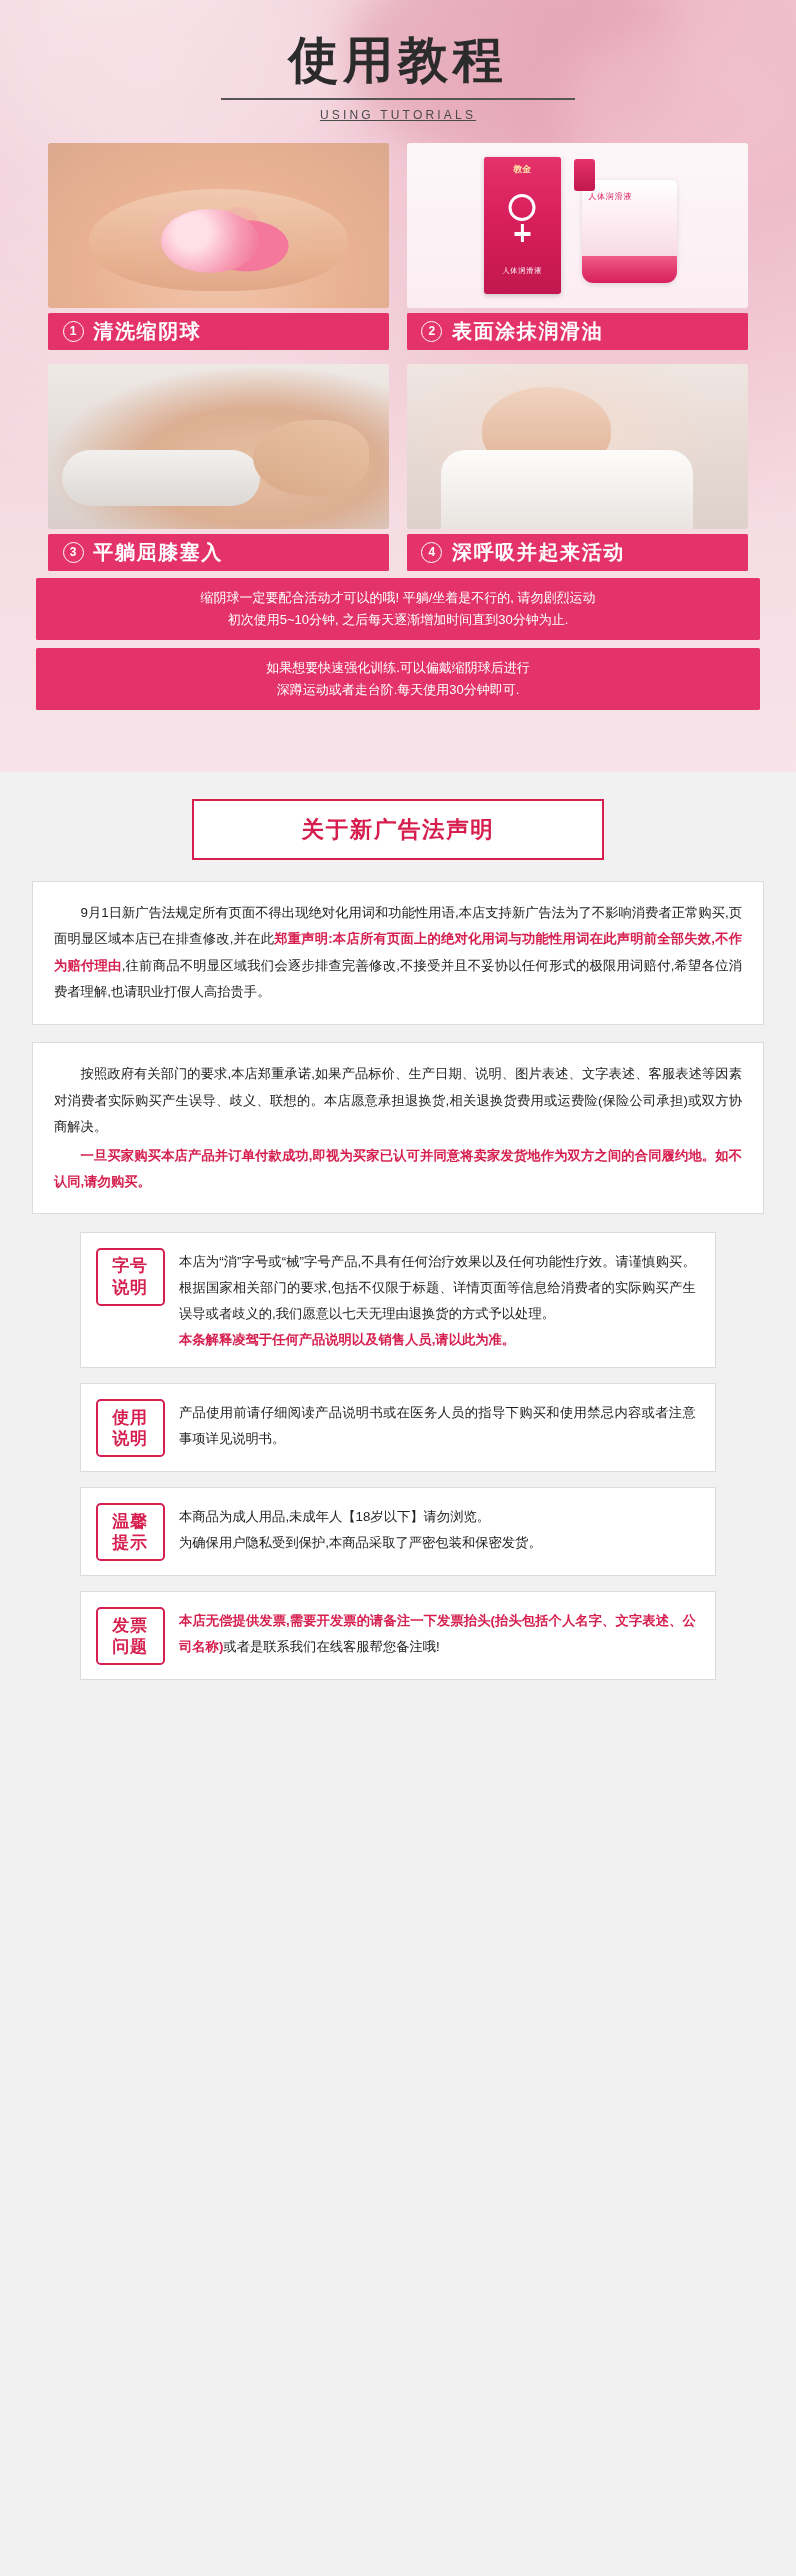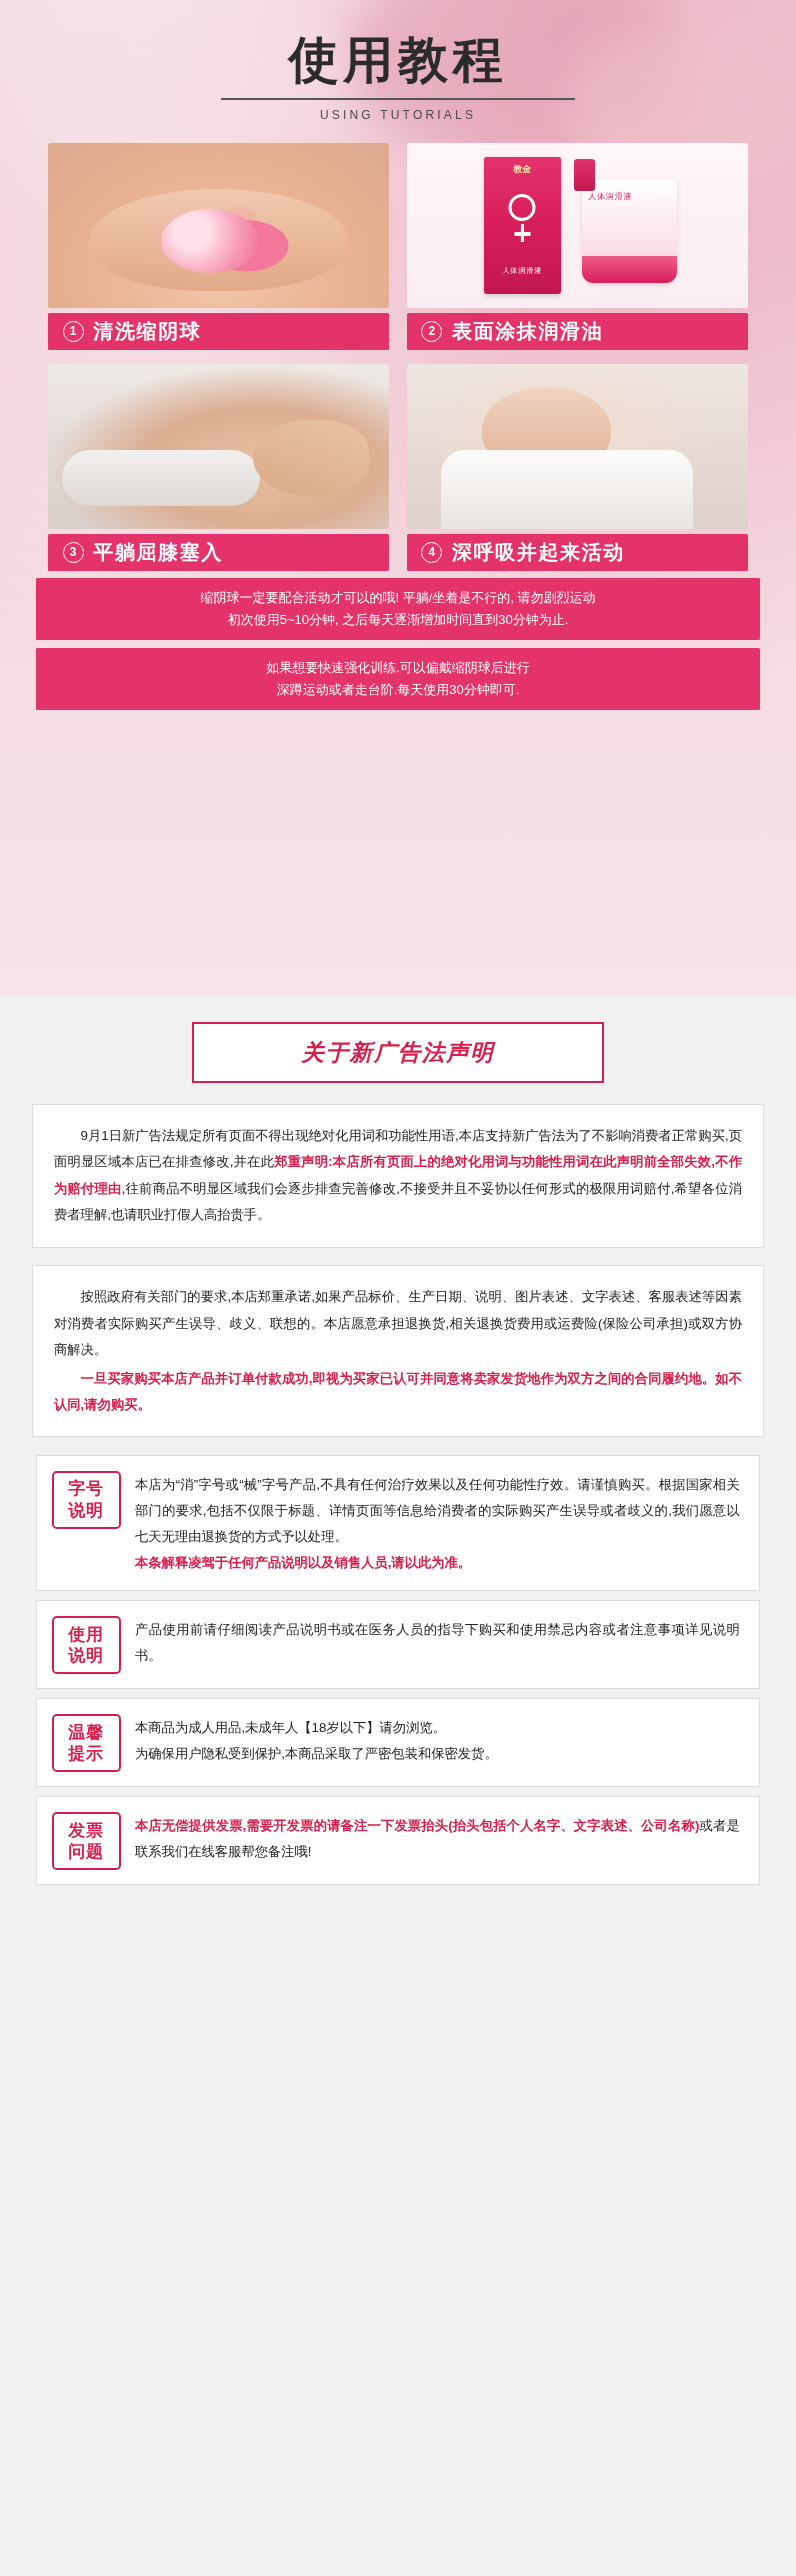--- a/index.html
+++ b/index.html
@@ -13,21 +13,21 @@
     width: 796px;
     min-height: 2576px;
     position: relative;
     background: #f1f1f1;
   }
 
   
   .hero {
     position: relative;
     width: 796px;
-    height: 995px;
+    height: 772px;
     background:
       radial-gradient(ellipse at 18% 8%, rgba(255,255,255,0.55) 0%, rgba(255,255,255,0) 45%),
       radial-gradient(ellipse at 78% 4%, rgba(236,166,186,0.55) 0%, rgba(236,166,186,0) 50%),
       linear-gradient(180deg, #f0ccd6 0%, #eec3d0 22%, #f3d3dc 48%, #f6dde4 70%, #f7e3e9 100%);
     overflow: hidden;
   }
   .hero-blob {
     position: absolute;
     border-radius: 50%;
     filter: blur(21px);
@@ -55,20 +55,21 @@
     width: 354px;
     height: 1.6px;
     background: #555;
     margin: 11.3px auto 8px;
   }
   .sub-title {
     font-size: 12px;
     letter-spacing: 3.2px;
     color: #4a4a4a;
     margin: 0;
+    text-decoration: underline;
   }
 
   
   .grid {
     position: relative;
     width: 724px;
     margin: 21px auto 0;
     display: grid;
     grid-template-columns: 341px 341px;
     grid-gap: 14.5px 17.7px;
@@ -230,41 +231,40 @@
     text-align: center;
     padding: 13px 0;
     background: #fff;
   }
   .sec-head h2 {
     margin: 0;
     font-size: 22.5px;
     letter-spacing: 1.6px;
     color: #d61f4e;
     font-weight: 700;
-    font-style: italic;
   }
   .panel {
     width: 732px;
     margin: 0 auto 17.7px;
     background: #fff;
     border: 0.8px solid #dcdcdc;
     padding: 17.7px 21px;
     font-size: 13.3px;
     line-height: 2.0;
     color: #222;
     text-align: justify;
   }
   .panel p { margin: 0; text-indent: 2em; }
   .panel p + p { margin-top: 1.6px; }
   .red { color: #d61f4e; font-weight: 700; }
 
   
   .bpanel {
-    width: 724px;
-    margin: 0 auto 9px;
+    width: 636px;
+    margin: 0 auto 15px;
     background: #fff;
     border: 0.8px solid #dcdcdc;
     padding: 14.5px 19.3px 14.5px 14.5px;
     display: flex;
     align-items: flex-start;
   }
   .badge {
     flex: 0 0 auto;
     width: 69px; height: 58px;
     border: 2.4px solid #d61f4e;

